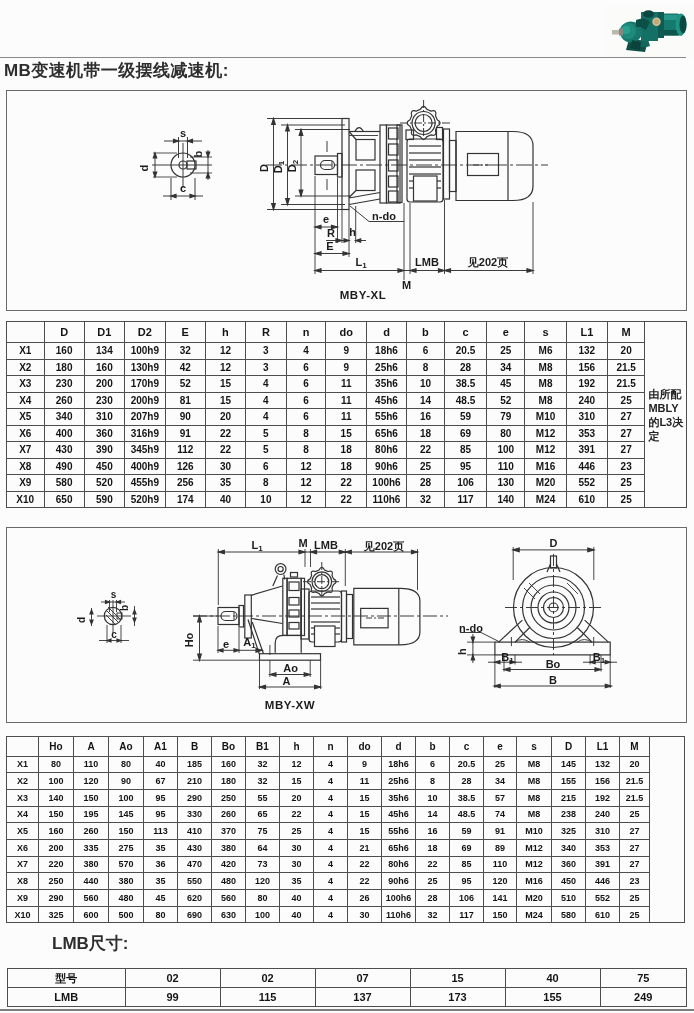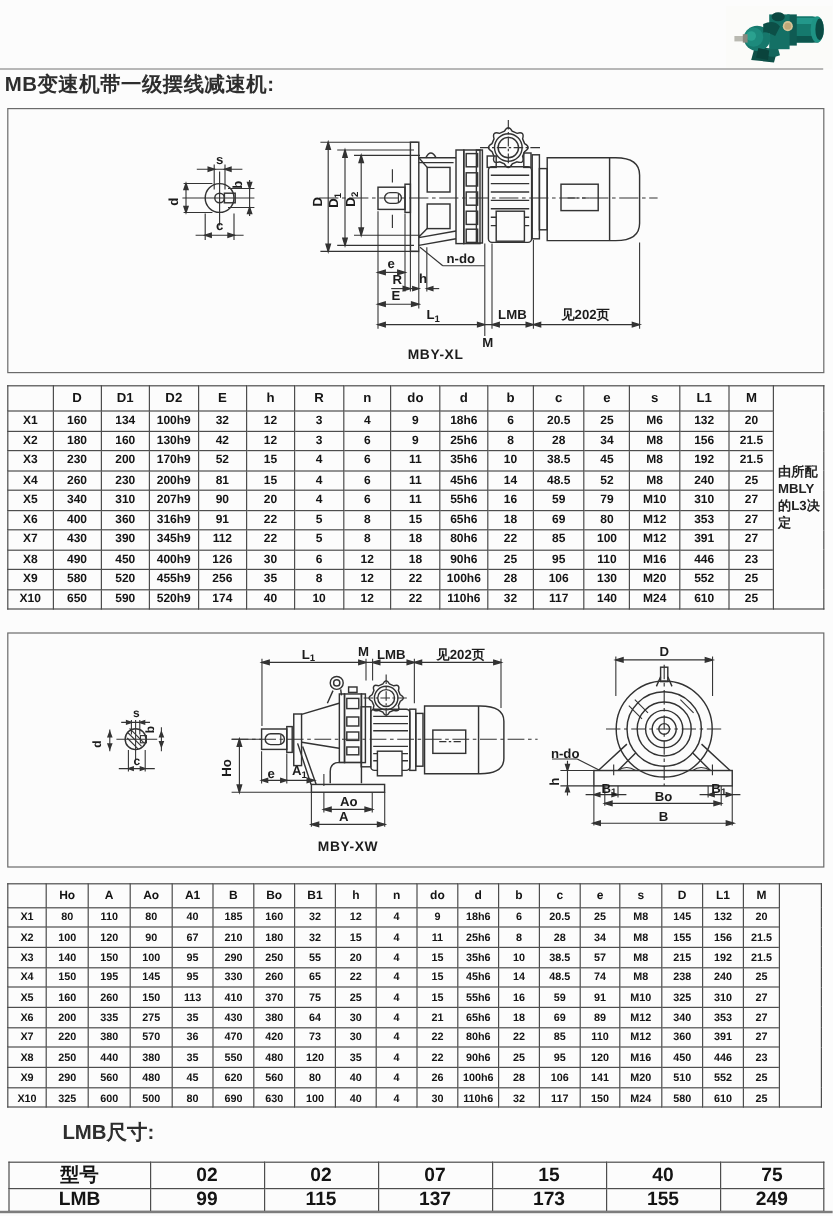--- a/index.html
+++ b/index.html
@@ -13,21 +13,21 @@
 table{border-collapse:collapse;table-layout:fixed;}
 td{border:1px solid #4d4d4d;text-align:center;padding:0;overflow:hidden;white-space:nowrap;color:#141414;}
 #t1{left:6px;top:321px;}
 #t1 td{font-size:10px;height:15.5px;}
 #t1 tr.hd td{height:20px;font-size:11px;}
 #t2{left:6px;top:736px;}
 #t2 td{font-size:9px;height:15.7px;}
 #t2 tr.hd td{height:18.5px;font-size:10px;}
 #lmbt{left:4px;top:934px;font-size:17px;color:#2e2e2e;line-height:1.2;margin-left:48px;}
 #t3{left:7px;top:968px;}
-#t3 td{font-size:16px;height:18px;}
+#t3 td{font-size:11px;height:18px;}
 #rule2{left:0;top:1009px;width:694px;height:2px;background:#7d7d7d;}
 .note{font-size:11px;color:#222;text-align:left;line-height:14px;padding-left:3px;}
 svg{display:block;}
 svg text{font-family:"Liberation Sans",sans-serif;fill:#1c1c1c;}
 </style>
 </head>
 <body>
 <div id="page">
 
 <svg class="abs" style="left:605px;top:5px" width="89" height="53" viewBox="605 5 89 53">

